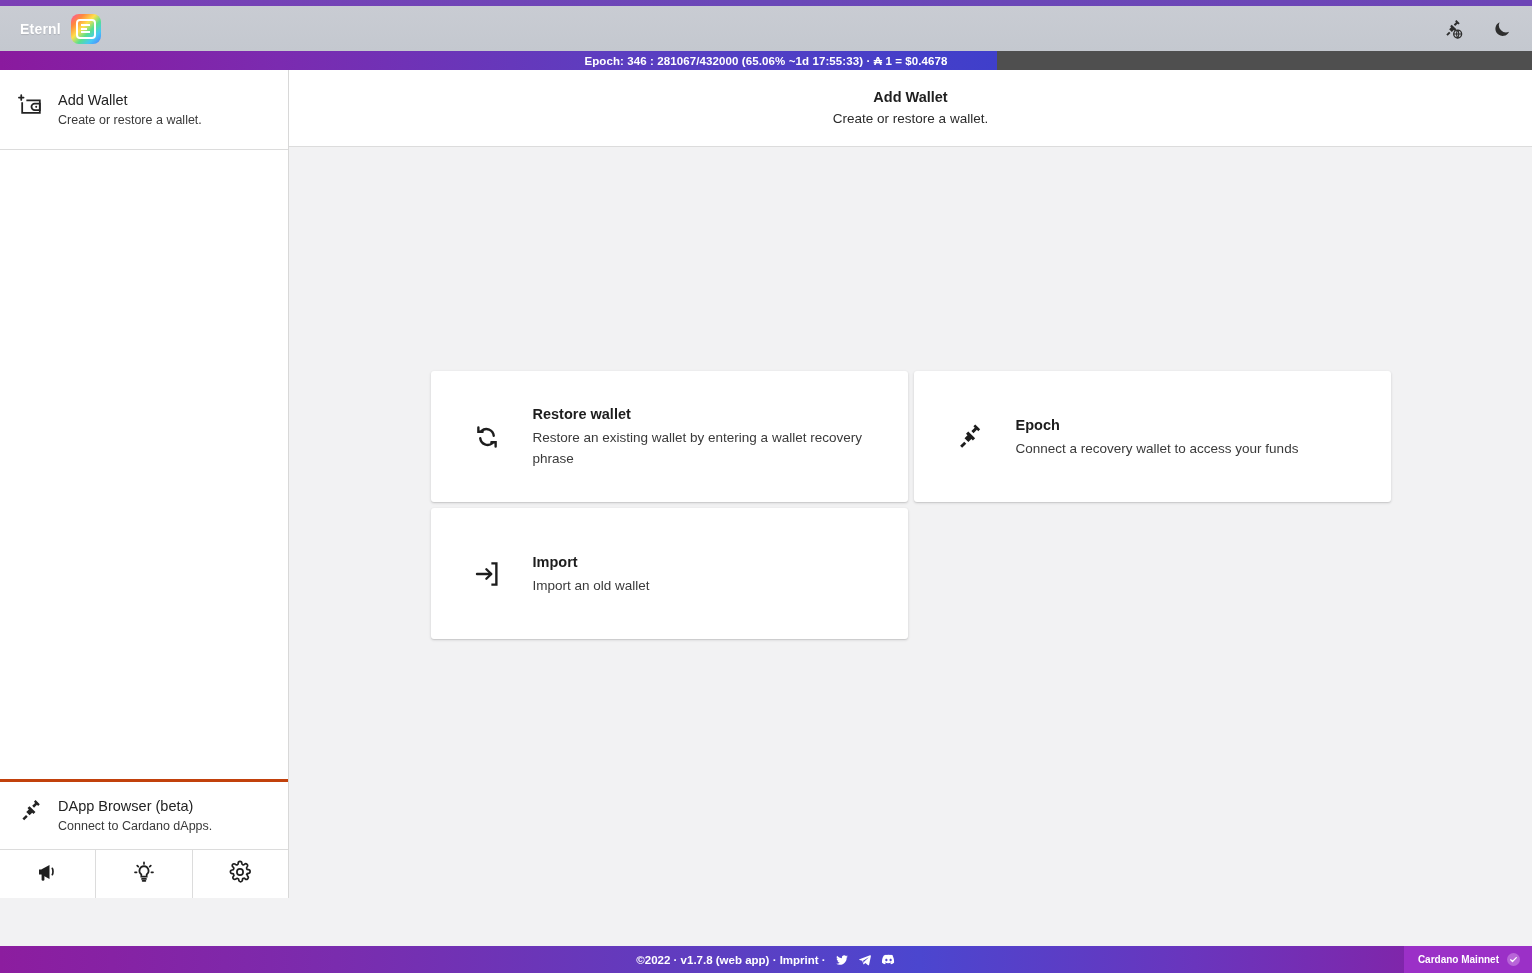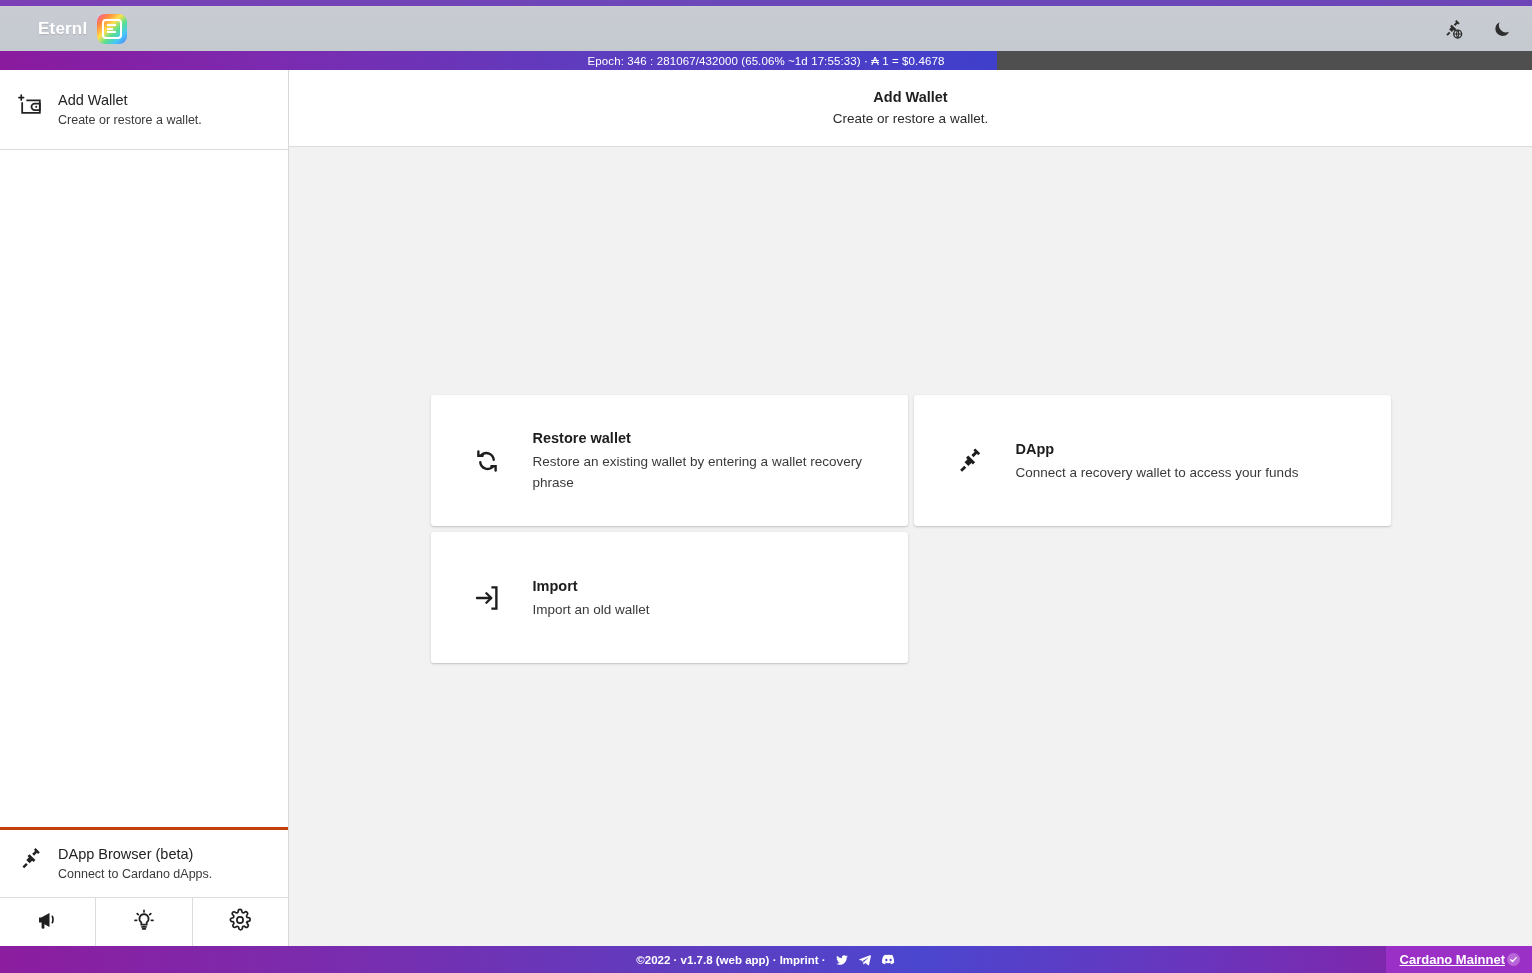--- a/index.html
+++ b/index.html
@@ -22,24 +22,23 @@
   
   .header {
     height: 45px; flex: 0 0 auto;
     background: linear-gradient(180deg, #c9ccd3 0%, #c4c8cf 100%);
     display: flex; align-items: center;
     padding: 0 18px 0 20px;
     position: relative;
   }
   .brand { display: flex; align-items: center; gap: 10px; }
   .brand-name {
-    font-size: 17px; font-weight: bold; color: #ffffff;
+    font-size: 14px; font-weight: bold; color: #ffffff;
     letter-spacing: .2px;
     text-shadow: 0 1px 1px rgba(0,0,0,.12);
-    margin-left: 18px;
   }
   .brand-logo {
     width: 30px; height: 30px; border-radius: 8px;
     background: linear-gradient(135deg, #ff4da6 0%, #ff8a3d 22%, #ffe04d 42%, #59e08d 60%, #46c8f5 78%, #4d7cff 100%);
     display: flex; align-items: center; justify-content: center;
     position: relative;
   }
   .brand-logo .inner {
     width: 20px; height: 20px; border-radius: 4px;
     border: 2px solid #ffffff;
@@ -67,21 +66,21 @@
     overflow: hidden;
   }
   .epoch-fill {
     position: absolute; left: 0; top: 0; bottom: 0;
     width: 65.06%;
     background: linear-gradient(90deg, #8a1a9e 0%, #7b2bb0 28%, #5c3ec0 62%, #3f3fcb 100%);
   }
   .epoch-text {
     position: absolute; left: 0; right: 0; top: 0; bottom: 0;
     display: flex; align-items: center; justify-content: center;
-    font-size: 11.5px; font-weight: normal; color: #ffffff;
+    font-size: 11.5px; font-weight: bold; color: #ffffff;
     letter-spacing: .1px;
     white-space: nowrap;
   }
 
   
   .body { flex: 1 1 auto; display: flex; min-height: 0; }
 
   
   .sidebar {
     width: 289px; flex: 0 0 289px;
@@ -151,32 +150,32 @@
   .option-title { font-size: 14.5px; font-weight: bold; color: #1d1d1d; line-height: 20px; }
   .option-sub { font-size: 13.5px; color: #3a3a3a; line-height: 21px; margin-top: 3px; }
 
   
   .footer {
     height: 27px; flex: 0 0 27px;
     background: linear-gradient(90deg, #8c1d9f 0%, #7a2cae 22%, #5c3fc2 48%, #4b46cf 60%, #6a35bd 78%, #8c1d9f 100%);
     display: flex; align-items: center; justify-content: center;
     position: relative;
     color: #ffffff;
+    margin-top: 48px;
   }
   .footer-center { display: flex; align-items: center; gap: 7px; font-size: 11.5px; font-weight: bold; }
   .footer-social { display: flex; align-items: center; gap: 9px; margin-left: 2px; }
   .footer-social .s-ic { display: flex; align-items: center; cursor: pointer; }
   .network-badge {
     position: absolute; right: 0; top: 0; bottom: 0;
-    display: flex; align-items: center; gap: 2px;
+    display: flex; align-items: center; gap: 8px;
     padding: 0 12px 0 14px;
     background: #9b30c7;
-    font-size: 13px; font-weight: bold; color: #ffffff;
+    font-size: 10px; font-weight: bold; color: #ffffff;
     cursor: pointer;
-    text-decoration: underline;
   }
   .check-badge {
     width: 13px; height: 13px; border-radius: 50%;
     background: #b866d8; display: flex; align-items: center; justify-content: center;
   }
 </style>
 </head>
 <body>
 
 <div class="app">
@@ -305,21 +304,21 @@
 
           <div class="option-card">
             <span class="option-icon">
               <svg width="30" height="30" viewBox="0 0 24 24" fill="#1d1d1d">
                 <path d="M16.2 1.9l-1.5 1.5 1.1 1.1-2.7 2.7 1.7 1.7 2.7-2.7 1.1 1.1 1.5-1.5-3.9-3.9z"></path>
                 <path d="M10.6 7.5L8.8 9.3l1.2 1.2-2.4 2.4 3.1 3.1 2.4-2.4 1.2 1.2 1.8-1.8-5.5-5.5z"></path>
                 <path d="M7.4 15.7l-3.3 3.3 1.6 1.6 3.3-3.3-1.6-1.6z"></path>
               </svg>
             </span>
             <span>
-              <div class="option-title">DApp</div>
+              <div class="option-title">Epoch</div>
               <div class="option-sub">Connect a recovery wallet to access your funds</div>
             </span>
           </div>
 
           <div class="option-card">
             <span class="option-icon">
               <svg width="30" height="30" viewBox="0 0 24 24" fill="none" stroke="#1d1d1d" stroke-width="1.9">
                 <path d="M15.5 3.5h4v17h-4"></path>
                 <path d="M4 12h11.2" stroke-linecap="round"></path>
                 <path d="M11.5 8.2l3.9 3.8-3.9 3.8" stroke-linecap="round" stroke-linejoin="round"></path>

